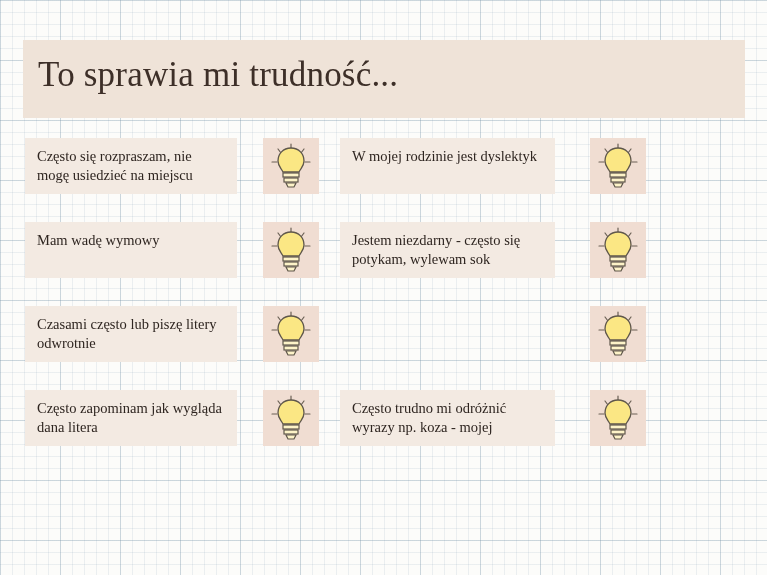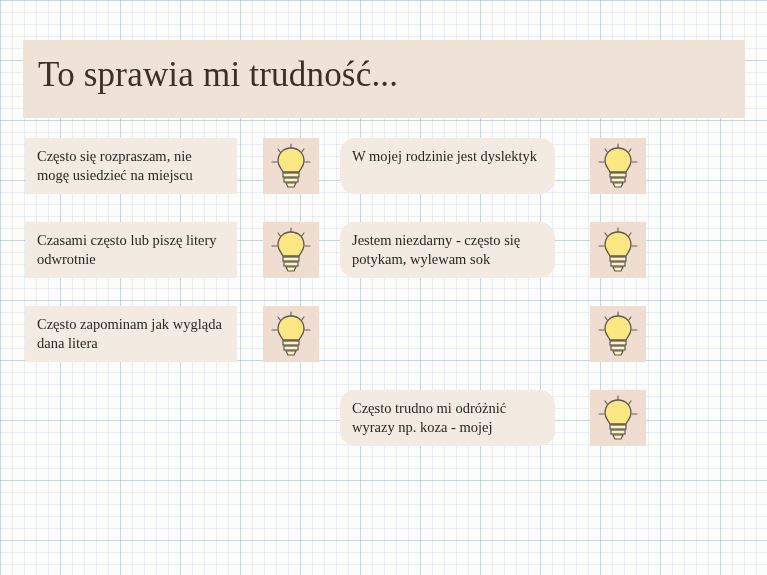--- a/index.html
+++ b/index.html
@@ -64,21 +64,21 @@
   .row .label-box {
     position: absolute;
     left: 0;
     top: 0;
     width: 212px;
     height: 56px;
     background: #f3eae2;
     box-sizing: border-box;
     padding: 9px 12px 0 12px;
   }
-  .col-right .row .label-box { width: 215px; border-radius: 15px; }
+  .col-right .row .label-box { width: 215px; }
   .label-text {
     font-size: 14.5px;
     line-height: 19px;
     color: #2e2520;
     font-family: "Liberation Serif", serif;
   }
   .bulb-box {
     position: absolute;
     left: 238px;
     top: 0;
@@ -121,20 +121,42 @@
             </g>
             <path d="M21 5 C13 5 8 11 8 18 C8 23 11 25 13 29 L29 29 C31 25 34 23 34 18 C34 11 29 5 21 5 Z" fill="#fbe784" stroke="#5f574b" stroke-width="1.3"></path>
             <rect x="13" y="30" width="16" height="4" fill="#fdf3c8" stroke="#5f574b" stroke-width="1.2"></rect>
             <rect x="14" y="35" width="14" height="4" fill="#fdf3c8" stroke="#5f574b" stroke-width="1.2"></rect>
             <path d="M16 40 L26 40 L24 44 L18 44 Z" fill="#fdf3c8" stroke="#5f574b" stroke-width="1.2"></path>
           </svg>
         </span>
       </div>
     </div>
 
+    <div class="row">
+      <div class="label-box">
+        <div class="label-text">Mam wadę wymowy</div>
+      </div>
+      <div class="bulb-box">
+        <span>
+          <svg width="42" height="46" viewBox="0 0 42 46">
+            <g stroke="#6b6155" stroke-width="1.2" stroke-linecap="round" fill="none">
+              <line x1="21" y1="1" x2="21" y2="6"></line>
+              <line x1="8" y1="6" x2="11" y2="10"></line>
+              <line x1="34" y1="6" x2="31" y2="10"></line>
+              <line x1="2" y1="19" x2="7" y2="19"></line>
+              <line x1="40" y1="19" x2="35" y2="19"></line>
+            </g>
+            <path d="M21 5 C13 5 8 11 8 18 C8 23 11 25 13 29 L29 29 C31 25 34 23 34 18 C34 11 29 5 21 5 Z" fill="#fbe784" stroke="#5f574b" stroke-width="1.3"></path>
+            <rect x="13" y="30" width="16" height="4" fill="#fdf3c8" stroke="#5f574b" stroke-width="1.2"></rect>
+            <rect x="14" y="35" width="14" height="4" fill="#fdf3c8" stroke="#5f574b" stroke-width="1.2"></rect>
+            <path d="M16 40 L26 40 L24 44 L18 44 Z" fill="#fdf3c8" stroke="#5f574b" stroke-width="1.2"></path>
+          </svg>
+        </span>
+      </div>
+    </div>
 
     <div class="row">
       <div class="label-box">
         <div class="label-text">Czasami często lub piszę litery odwrotnie</div>
       </div>
       <div class="bulb-box">
         <span>
           <svg width="42" height="46" viewBox="0 0 42 46">
             <g stroke="#6b6155" stroke-width="1.2" stroke-linecap="round" fill="none">
               <line x1="21" y1="1" x2="21" y2="6"></line>

